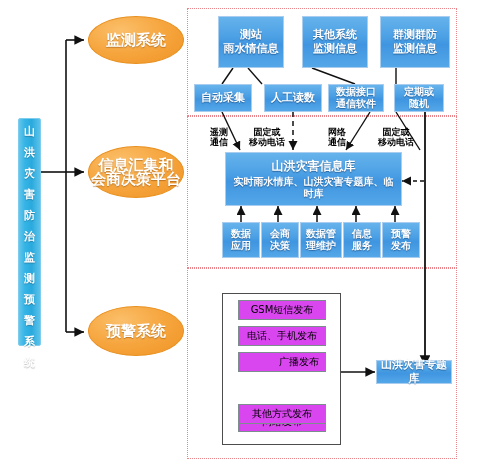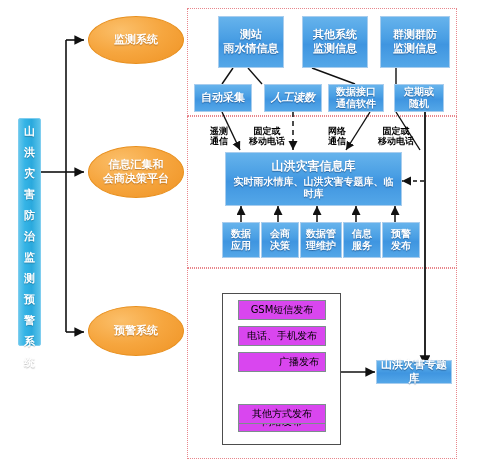--- a/index.html
+++ b/index.html
@@ -38,21 +38,21 @@
     text-shadow:0 1px 1px rgba(0,0,0,.25);
   }
   .banner span{display:block;}
 
   
   .ellipse{
     border-radius:50%;
     background:radial-gradient(ellipse at 34% 28%,#fbbf6a 0%,#f6a63f 48%,#ef9324 100%);
     border:1px solid #e8901f;
     color:#ffffff;
-    font-size:11px;
+    font-size:15px;
     font-weight:bold;
     display:flex;
     align-items:center;
     justify-content:center;
     text-align:center;
     line-height:14px;
     text-shadow:0 1px 1px rgba(120,60,0,.45);
   }
 
   
@@ -94,21 +94,20 @@
     background:#ffffff;
   }
 
   
   .clabel{
     font-size:9px;
     color:#000000;
     text-align:center;
     line-height:10px;
     font-weight:bold;
-    font-family:Liberation Mono, monospace;
   }
 
   
   svg.overlay{position:absolute;left:0;top:0;width:500px;height:471px;pointer-events:none;}
 </style>
 </head>
 <body>
 
 <div id="canvas">
 
@@ -220,21 +219,21 @@
     <span>
       <span>群测群防</span><br>
       <span>监测信息</span>
     </span>
   </div>
 
   <div class="abs bluebox" style="left:194px;top:84px;width:58px;height:28px;">
     <span>自动采集</span>
   </div>
 
-  <div class="abs bluebox" style="left:264px;top:84px;width:58px;height:28px;font-style:italic;">
+  <div class="abs bluebox" style="left:264px;top:84px;width:58px;height:28px;">
     <span>人工读数</span>
   </div>
 
   <div class="abs bluebox small" style="left:328px;top:84px;width:56px;height:28px;">
     <span>
       <span>数据接口</span><br>
       <span>通信软件</span>
     </span>
   </div>
 

